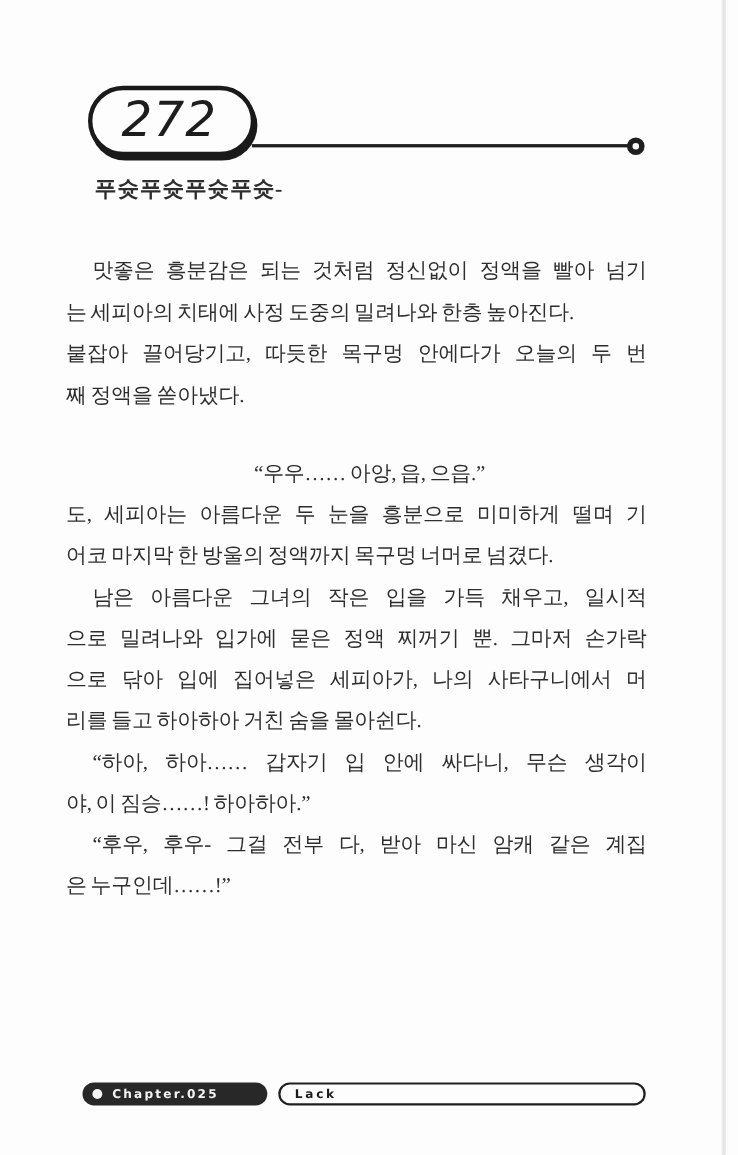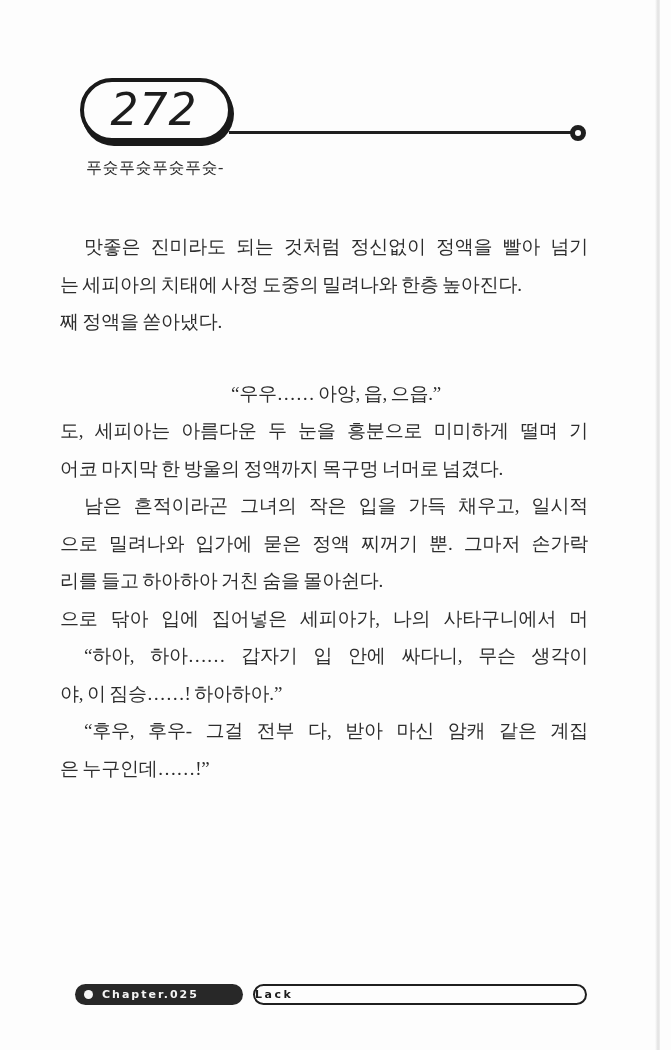--- a/index.html
+++ b/index.html
@@ -46,23 +46,24 @@
     left: 570px; top: 125px;
     width: 16px; height: 16px;
     box-sizing: border-box;
     border: 5px solid #1f1f1f;
     border-radius: 50%;
     background: #fdfdfd;
   }
   .subtitle {
     position: absolute;
     left: 86px; top: 158px;
-    font-size: 16px;
+    font-size: 20px;
     letter-spacing: 0.5px;
     color: #2e2e2e;
+    font-weight: bold;
   }
 
   
   .body-text {
     position: absolute;
     left: 60px; top: 228px;
     width: 528px;
   }
   .body-text .line {
     height: 37.5px;
@@ -106,20 +107,21 @@
   }
   .series-pill {
     position: absolute;
     left: 253px; top: 984px;
     width: 334px; height: 21px;
     box-sizing: border-box;
     background: #fdfdfd;
     border: 2px solid #1f1f1f;
     border-radius: 11px;
     display: flex; align-items: center;
+    padding-left: 13px;
   }
   .series-pill span.label {
     font-family: "DejaVu Sans", "Liberation Sans", sans-serif;
     font-weight: bold;
     font-size: 11px;
     letter-spacing: 2.5px;
     color: #1c1c1c;
     line-height: 1;
   }
 
@@ -138,30 +140,31 @@
 
   <div class="page-badge">
     <span>272</span>
   </div>
   <div class="header-rule"></div>
   <div class="header-ring"></div>
 
   <div class="subtitle">푸슛푸슛푸슛푸슛-</div>
 
   <div class="body-text">
-      <div class="line indent fill">맛좋은 진미라도 되는 것처럼 정신없이 정액을 빨아 넘기</div>
+      <div class="line indent fill">맛좋은 흥분감은 되는 것처럼 정신없이 정액을 빨아 넘기</div>
       <div class="line">는 세피아의 치태에 사정 도중의 밀려나와 한층 높아진다.</div>
+      <div class="line fill">붙잡아 끌어당기고, 따듯한 목구멍 안에다가 오늘의 두 번</div>
       <div class="line">째 정액을 쏟아냈다.</div>
       <div class="line indent gap">“우우…… 아앙, 읍, 으읍.”</div>
       <div class="line fill">도, 세피아는 아름다운 두 눈을 흥분으로 미미하게 떨며 기</div>
       <div class="line">어코 마지막 한 방울의 정액까지 목구멍 너머로 넘겼다.</div>
-      <div class="line indent fill">남은 흔적이라곤 그녀의 작은 입을 가득 채우고, 일시적</div>
+      <div class="line indent fill">남은 아름다운 그녀의 작은 입을 가득 채우고, 일시적</div>
       <div class="line fill">으로 밀려나와 입가에 묻은 정액 찌꺼기 뿐. 그마저 손가락</div>
+      <div class="line fill">으로 닦아 입에 집어넣은 세피아가, 나의 사타구니에서 머</div>
       <div class="line">리를 들고 하아하아 거친 숨을 몰아쉰다.</div>
-      <div class="line fill">으로 닦아 입에 집어넣은 세피아가, 나의 사타구니에서 머</div>
       <div class="line indent fill">“하아, 하아…… 갑자기 입 안에 싸다니, 무슨 생각이</div>
       <div class="line">야, 이 짐승……! 하아하아.”</div>
       <div class="line indent fill">“후우, 후우- 그걸 전부 다, 받아 마신 암캐 같은 계집</div>
       <div class="line">은 누구인데……!”</div>
     </div>
 
   <div class="chapter-pill">
     <span class="dot"></span>
     <span class="label">Chapter.025</span>
   </div>

